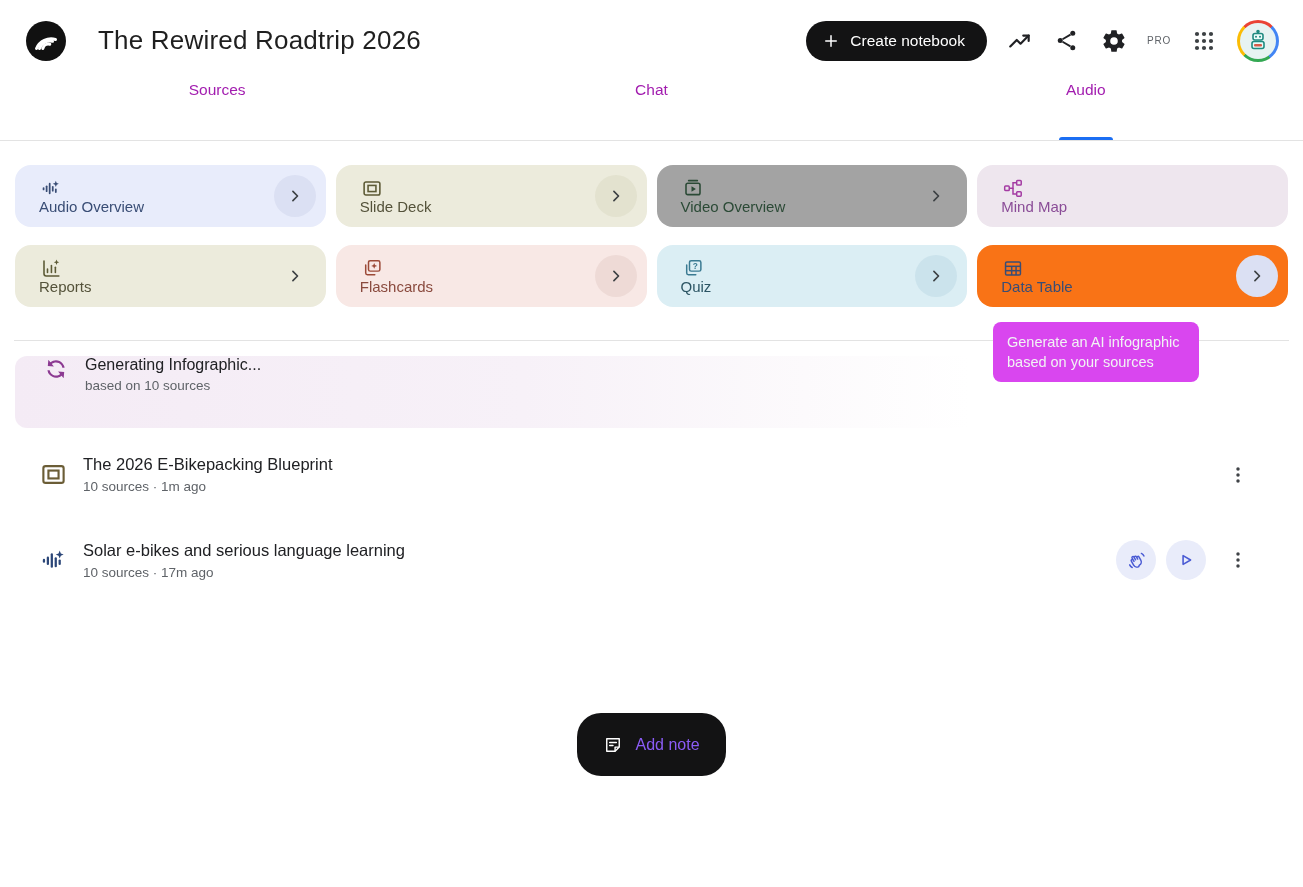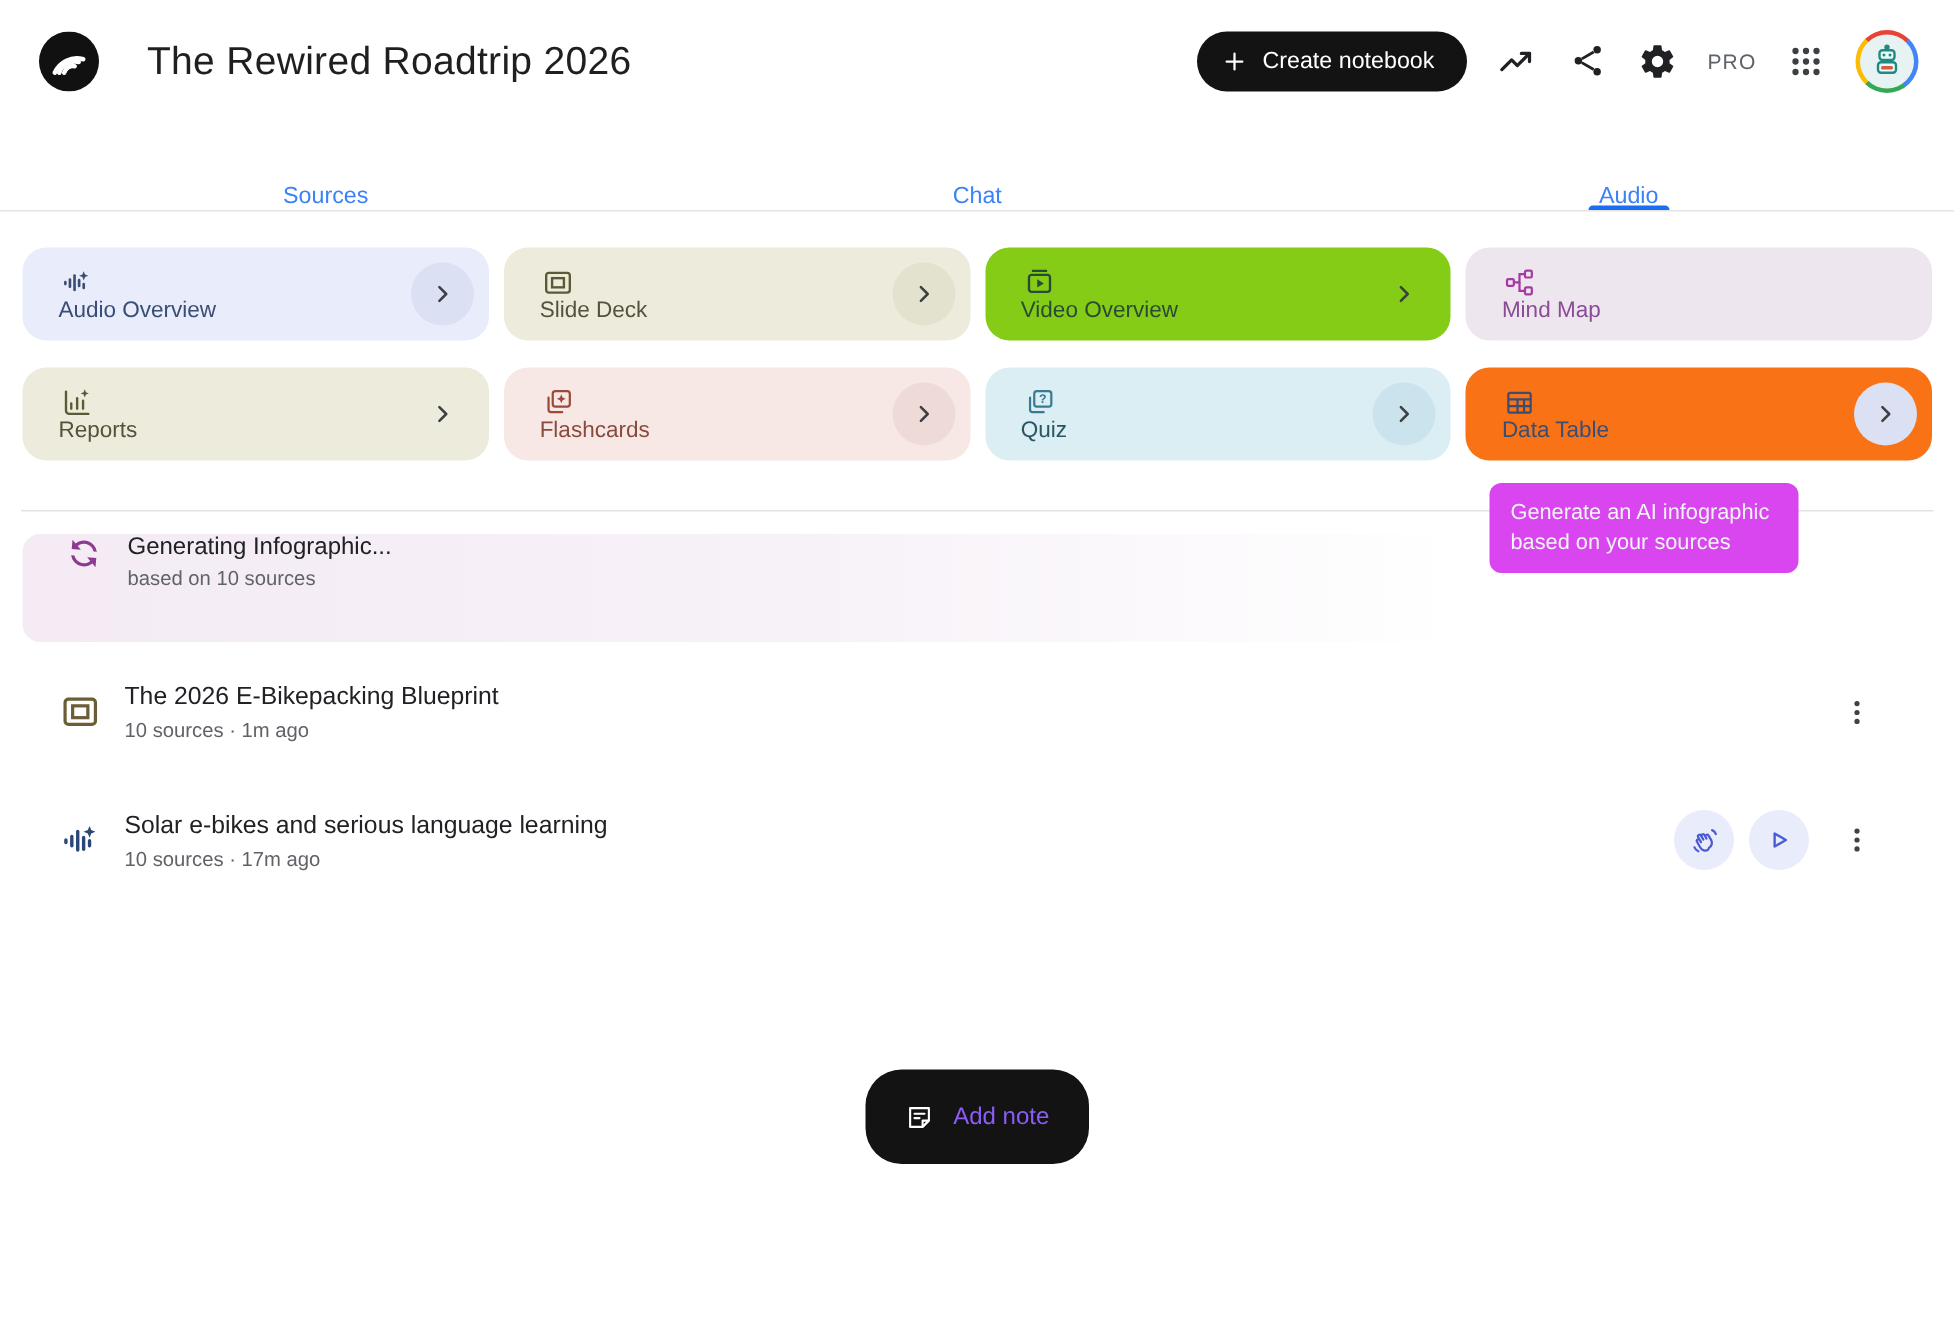--- a/index.html
+++ b/index.html
@@ -9,48 +9,48 @@
   
   .header { height:81px; display:flex; align-items:center; padding:0 24px 0 26px; }
   .logo { width:40px; height:40px; flex:0 0 auto; }
   .nb-title { margin-left:32px; font-size:26px; font-weight:400; color:#1f1f1f; letter-spacing:.2px; }
   .header-right { margin-left:auto; display:flex; align-items:center; gap:19px; }
   .create-pill { display:flex; align-items:center; gap:10px; height:40px; padding:0 22px 0 16px;
     background:#131314; color:#fff; border:none; border-radius:22px; font-size:15.5px; font-weight:500;
     font-family:inherit; cursor:pointer; }
   .icon-btn { width:28px; height:28px; display:flex; align-items:center; justify-content:center;
     background:none; border:none; cursor:pointer; }
-  .pro-label { font-size:14px; color:#5f6368; letter-spacing:.8px; font-weight:500; }
+  .pro-label { font-size:10px; color:#5f6368; letter-spacing:.8px; font-weight:500; }
   .avatar { width:42px; height:42px; border-radius:50%; padding:3px; cursor:pointer;
     background:conic-gradient(#ea4335 0 12%, #4285f4 12% 40%, #34a853 40% 62%, #fbbc05 62% 88%, #ea4335 88%); }
   .avatar-inner { width:100%; height:100%; border-radius:50%; background:#e7f3f2;
     display:flex; align-items:center; justify-content:center; overflow:hidden; }
 
   
   .tabbar { display:flex; height:60px; border-bottom:1px solid #e3e3e3; }
-  .tab { flex:1; display:flex; align-items:flex-end; justify-content:center; font-size:15.5px;
-    color:#3b82f6; position:relative; cursor:pointer; background:none; border:none; font-family:inherit; }
+  .tab { flex:1; display:flex; align-items:flex-start; justify-content:center; font-size:15.5px;
+    color:#a21caf; position:relative; cursor:pointer; background:none; border:none; font-family:inherit; }
   .tab.active { font-weight:500; }
   .tab.active::after { content:""; position:absolute; bottom:0; left:50%; transform:translateX(-50%);
     width:54px; height:3px; background:#1b6ef3; border-radius:3px 3px 0 0; }
 
   
   .main { position:relative; padding:24px 15px 0 15px; }
   .cards-grid { display:grid; grid-template-columns:repeat(4,1fr); column-gap:10px; row-gap:18px; }
   .card { position:relative; height:62px; border-radius:16px; padding:13px 58px 13px 24px;
     display:flex; flex-direction:column; justify-content:space-between; cursor:pointer; }
   .card .card-label { font-size:15px; font-weight:500; line-height:1; }
   .chev-wrap { position:absolute; right:10px; top:50%; transform:translateY(-50%);
     width:42px; height:42px; border-radius:50%; display:flex; align-items:center; justify-content:center; }
 
   .c-audio     { background:#e8ecfb; color:#394d75; }
   .c-audio .chev-wrap, .c-table .chev-wrap { background:#dbe0f3; }
   .c-slide     { background:#ecebdc; color:#54523a; }
   .c-slide .chev-wrap { background:#e3e2cf; }
-  .c-video     { background:#84cc16; color:#2b4a36; }
+  .c-video     { background:#a3a3a3; color:#2b4a36; }
   .c-mindmap   { background:#eee6ee; color:#8a4c97; }
   .c-reports   { background:#ecebdc; color:#54523a; }
   .c-flash     { background:#f8e8e5; color:#8a4a3e; }
   .c-flash .chev-wrap { background:#eedad6; }
   .c-quiz      { background:#dbeef4; color:#2c5564; }
   .c-quiz .chev-wrap { background:#cbe3ec; }
   .c-infog     { background:#d8d0d7; color:#7b4486; }
   .c-infog .chev-wrap { background:#c9bfc8; }
   .c-table     { background:#f97316; color:#394d75; }
 

